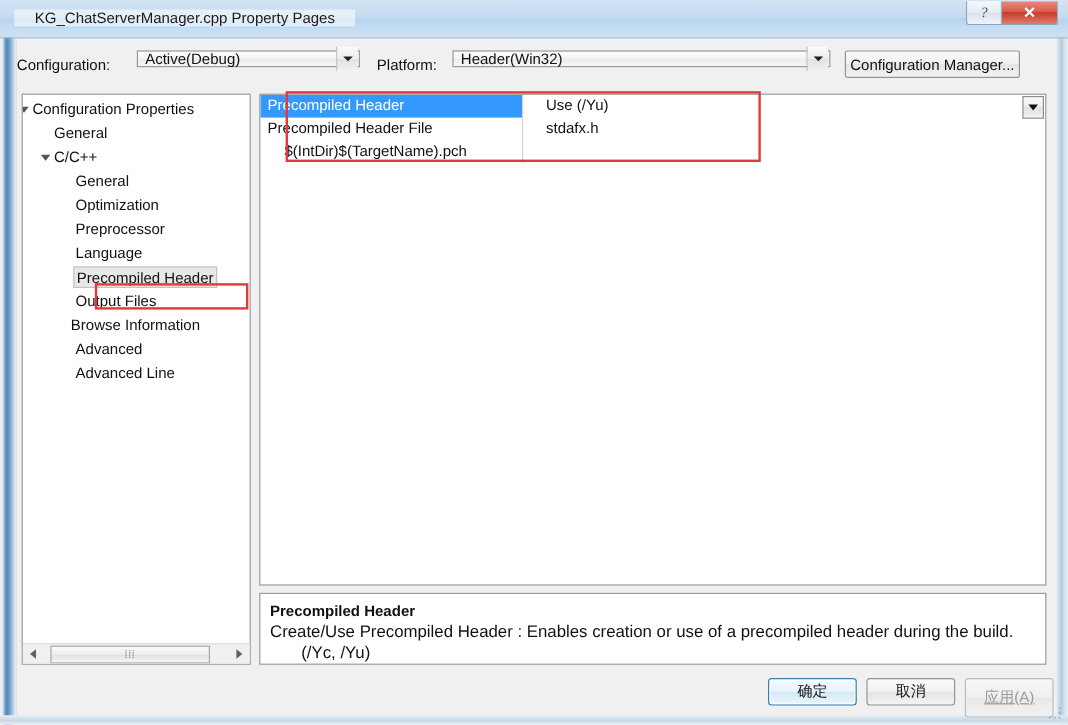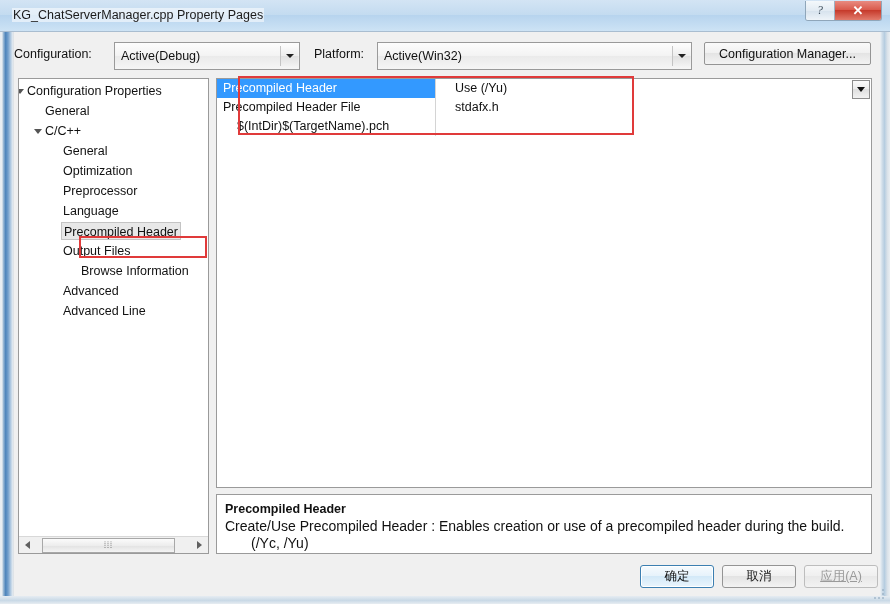--- a/index.html
+++ b/index.html
@@ -39,21 +39,21 @@
   
   .titlebar {
     position: absolute; left: 0; top: 0; width: 890px; height: 32px;
     background: linear-gradient(to bottom, #d3e4f4 0%, #c3dbf0 48%, #b7d4ee 50%, #cde3f5 100%);
     border-bottom: 1px solid #a9bdd0;
   }
   .titlebar-text {
     position: absolute; left: 12px; top: 8px;
     font-size: 12.5px; color: #1b1b1b;
     background: rgba(255,255,255,0.55);
-    padding: 0 1px;
+    padding: 0 17px;
     white-space: nowrap;
   }
   .title-btns {
     position: absolute; right: 8px; top: 1px;
     display: flex;
     border: 1px solid #8fa6ba;
     border-top: none;
     border-radius: 0 0 3px 3px;
     overflow: hidden;
     background: #e9f0f6;
@@ -74,21 +74,21 @@
     color: #ffffff;
     font-size: 13px; font-weight: bold;
   }
 
   
   .cfgrow { position: absolute; left: 14px; top: 40px; width: 866px; height: 30px; }
   .lbl {
     position: absolute; font-size: 12.5px; color: #111; top: 7px;
   }
   .combo {
-    position: absolute; top: 2px; height: 28px;
+    position: absolute; top: 2px; height: 14px;
     background: linear-gradient(to bottom, #fdfdfd 0%, #f3f3f3 49%, #eaeaea 50%, #f6f6f6 100%);
     border: 1px solid #9a9a9a;
     display: flex; align-items: center;
   }
   .combo .ctext {
     flex: 1; padding-left: 6px; font-size: 12.5px; color: #111;
     white-space: nowrap; overflow: hidden;
   }
   .combo .carrow {
     width: 18px; height: 20px; margin-right: 1px;
@@ -223,21 +223,21 @@
   .cancelbtn {
     position: absolute; left: 722px; top: 565px; width: 74px; height: 23px;
     background: linear-gradient(to bottom, #fafafa 0%, #f0f0f0 49%, #e3e3e3 50%, #f3f3f3 100%);
     border: 1px solid #949494;
     border-radius: 3px;
     font-size: 12.5px; color: #111;
     display: flex; align-items: center; justify-content: center;
     cursor: default;
   }
   .applybtn {
-    position: absolute; left: 804px; top: 565px; width: 74px; height: 23px;
+    position: absolute; left: 804px; top: 565px; width: 74px; height: 33px;
     background: linear-gradient(to bottom, #f7f7f7 0%, #efefef 49%, #e8e8e8 50%, #f2f2f2 100%);
     border: 1px solid #bdbdbd;
     border-radius: 3px;
     font-size: 12.5px; color: #9a9a9a;
     display: flex; align-items: center; justify-content: center;
     cursor: default;
     text-decoration: underline;
   }
 
   .resize-grip {
@@ -272,26 +272,26 @@
   <div class="cfgrow">
     <div class="lbl" style="left:0px;">Configuration:</div>
     <div class="combo" style="left:100px; width:186px;">
       <div class="ctext">Active(Debug)</div>
       <div class="carrow">
           <i></i>
         </div>
     </div>
     <div class="lbl" style="left:300px;">Platform:</div>
     <div class="combo" style="left:363px; width:315px;">
-      <div class="ctext">Active(Win32)</div>
+      <div class="ctext">Header(Win32)</div>
       <div class="carrow">
           <i></i>
         </div>
     </div>
-    <div class="btn" style="left:690px; top:2px; width:167px; height:23px;">Configuration Manager...</div>
+    <div class="btn" style="left:690px; top:2px; width:146px; height:23px;">Configuration Manager...</div>
   </div>
 
   <div class="treepanel">
     <div id="tree-list" style="padding-top:2px;">
         <div class="treeitem">
           <span class="arrow" style="left: -6px;">
             <i></i>
           </span>
           <span class="tlabel" style="left: 8px;">Configuration Properties</span>
         </div>
@@ -316,21 +316,21 @@
         <div class="treeitem">
           <span class="tlabel" style="left: 44px;">Language</span>
         </div>
         <div class="treeitem selected">
           <span class="tlabel" style="left: 44px;">Precompiled Header</span>
         </div>
         <div class="treeitem">
           <span class="tlabel" style="left: 44px;">Output Files</span>
         </div>
         <div class="treeitem">
-          <span class="tlabel" style="left: 62px;">Browse Information</span>
+          <span class="tlabel" style="left: 40px;">Browse Information</span>
         </div>
         <div class="treeitem">
           <span class="tlabel" style="left: 44px;">Advanced</span>
         </div>
         <div class="treeitem">
           <span class="tlabel" style="left: 44px;">Advanced Line</span>
         </div>
       </div>
     <div class="hscroll">
       <div class="hs-arrow left">

